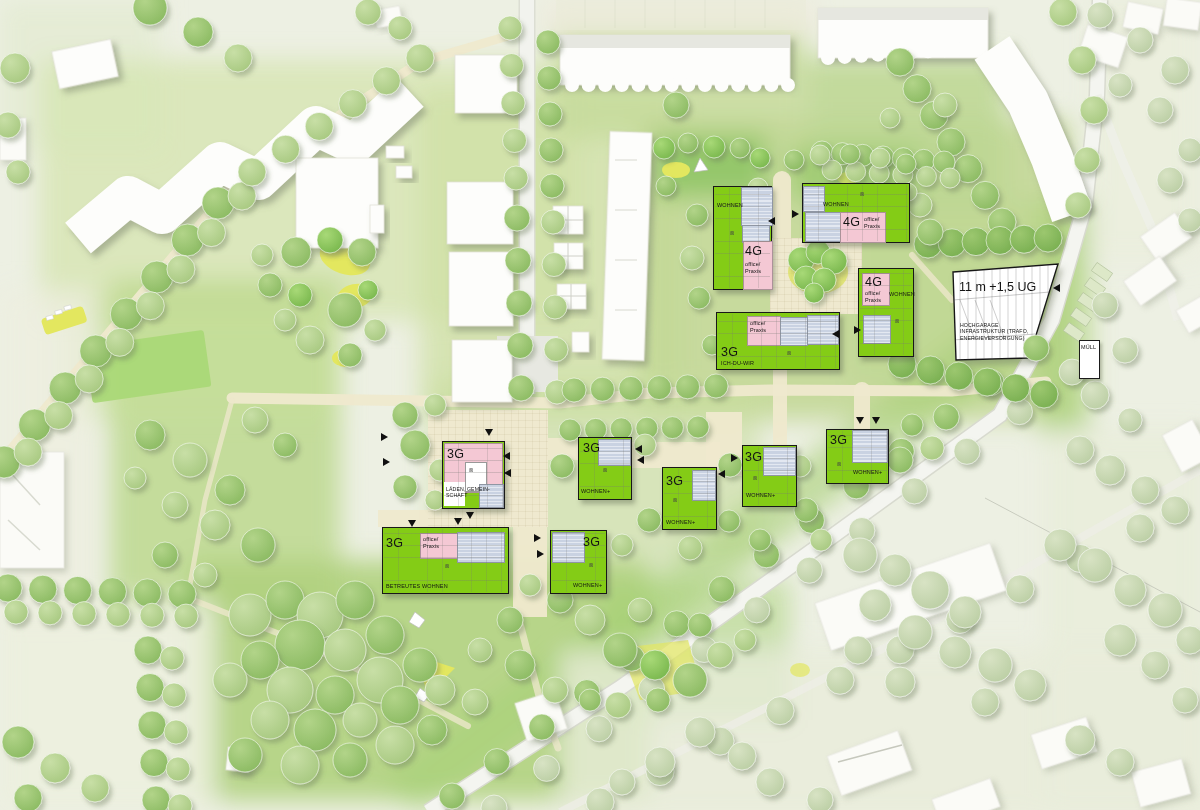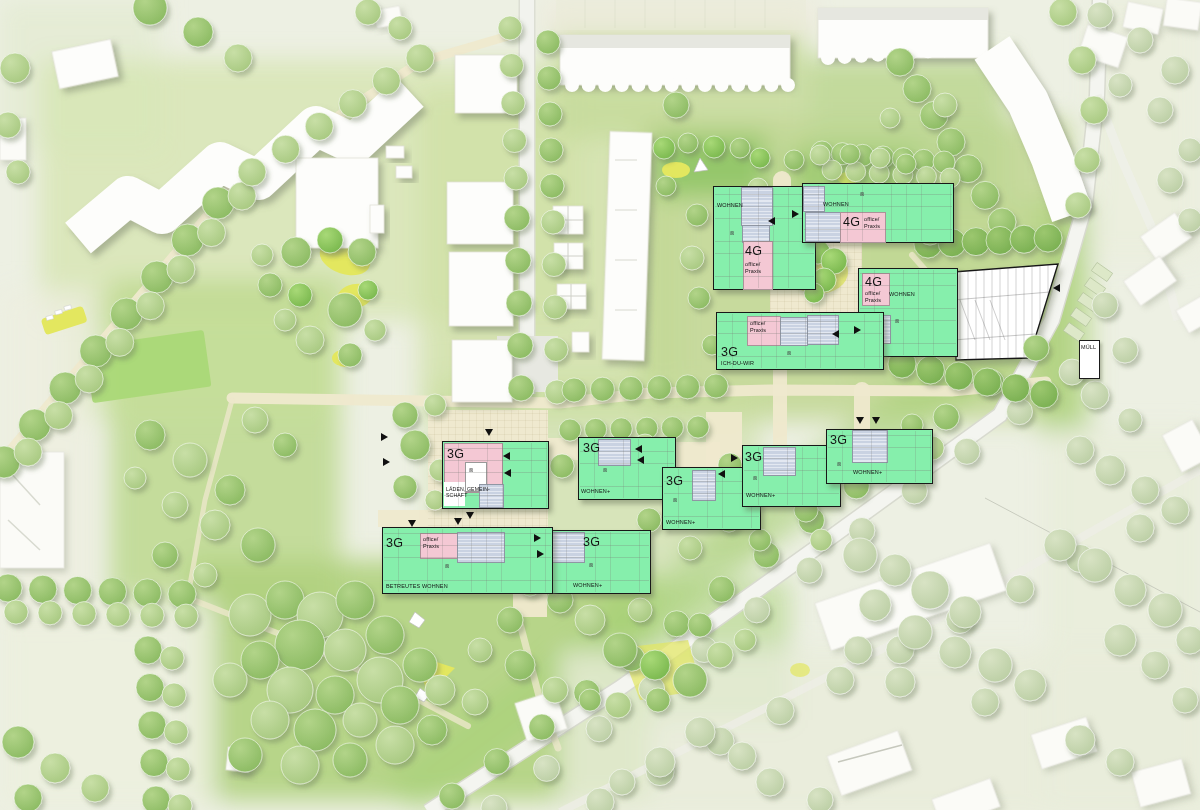--- a/index.html
+++ b/index.html
@@ -1,21 +1,21 @@
 <!DOCTYPE html>
 <html><head>
 <meta charset="utf-8">
 <style>
   html,body{margin:0;padding:0;background:#e9ecdf;}
   .stage{position:relative;width:1200px;height:810px;overflow:hidden;background:#edf0e3;
          font-family:"Liberation Sans","DejaVu Sans",sans-serif;color:#141414;}
   svg.layer{position:absolute;left:0;top:0;}
   
-  .nb{position:absolute;background:#86efac;border:1.3px solid #181818;
-      box-shadow:3px 4px 5px rgba(100,110,85,.48);z-index:3;padding-left:44px;}
+  .nb{position:absolute;background:#84cc16;border:1.3px solid #181818;
+      box-shadow:3px 4px 5px rgba(100,110,85,.48);z-index:3;}
   .nb::after{content:"";position:absolute;inset:1px;pointer-events:none;z-index:1;
       background-image:
         repeating-linear-gradient(0deg,transparent 0 11px,rgba(120,120,116,.28) 11px 11.7px),
         repeating-linear-gradient(90deg,transparent 0 14px,rgba(120,120,116,.22) 14px 14.7px);}
   .ub{position:absolute;border:.6px solid #8f96a3;z-index:0;
       background:repeating-linear-gradient(180deg,#c9d2e2 0 2.2px,#e3e8f1 2.2px 3.4px);}
   .up{position:absolute;background:#f4c8d4;border:.6px solid #ab9299;z-index:0;}
   .gl{position:absolute;font-size:12.5px;font-weight:500;letter-spacing:.2px;line-height:1;z-index:2;}
   .sm{position:absolute;font-size:10px;transform:scale(.55);transform-origin:0 0;line-height:1.18;
       font-weight:500;letter-spacing:.25px;white-space:nowrap;z-index:2;}
@@ -639,20 +639,28 @@
     <div class="up" style="left:30px;top:3px;width:32px;height:28px"></div>
     <div class="ub" style="left:63px;top:4px;width:26px;height:27px"></div>
     <div class="ub" style="left:90px;top:2px;width:30px;height:28px"></div>
     <span class="sm" style="left:33px;top:7px">office/</span>
     <span class="sm" style="left:33px;top:14px">Praxis</span>
     <span class="gl" style="left:4px;top:33px">3G</span>
     <span class="sm" style="left:4px;top:47px">ICH-DU-WIR</span>
     <span class="xx" style="left:70px;top:38px">⊠</span>
   </div>
 
+  <div style="position:absolute;left:953px;top:264px;width:112px;height:100px;z-index:3">
+    <span class="gbig" style="left:6px;top:16px">11 m +1,5 UG</span>
+    <div class="gsm" style="left:7px;top:58px">
+      <div>HOCHGARAGE</div>
+      <div>INFRASTRUKTUR (TRAFO,</div>
+      <div>ENERGIEVERSORGUNG)</div>
+    </div>
+  </div>
 
   <div class="mu">
     <span class="sm" style="left:1px;top:3px">MÜLL</span>
   </div>
 
 
   <div class="nb" style="left:442px;top:441px;width:61px;height:66px">
     <div class="up" style="left:1px;top:1px;width:57px;height:48px"></div>
     <div style="position:absolute;left:22px;top:20px;width:20px;height:28px;background:#fff;border:.6px solid #999;z-index:0"></div>
     <div class="ub" style="left:36px;top:42px;width:23px;height:22px"></div>

